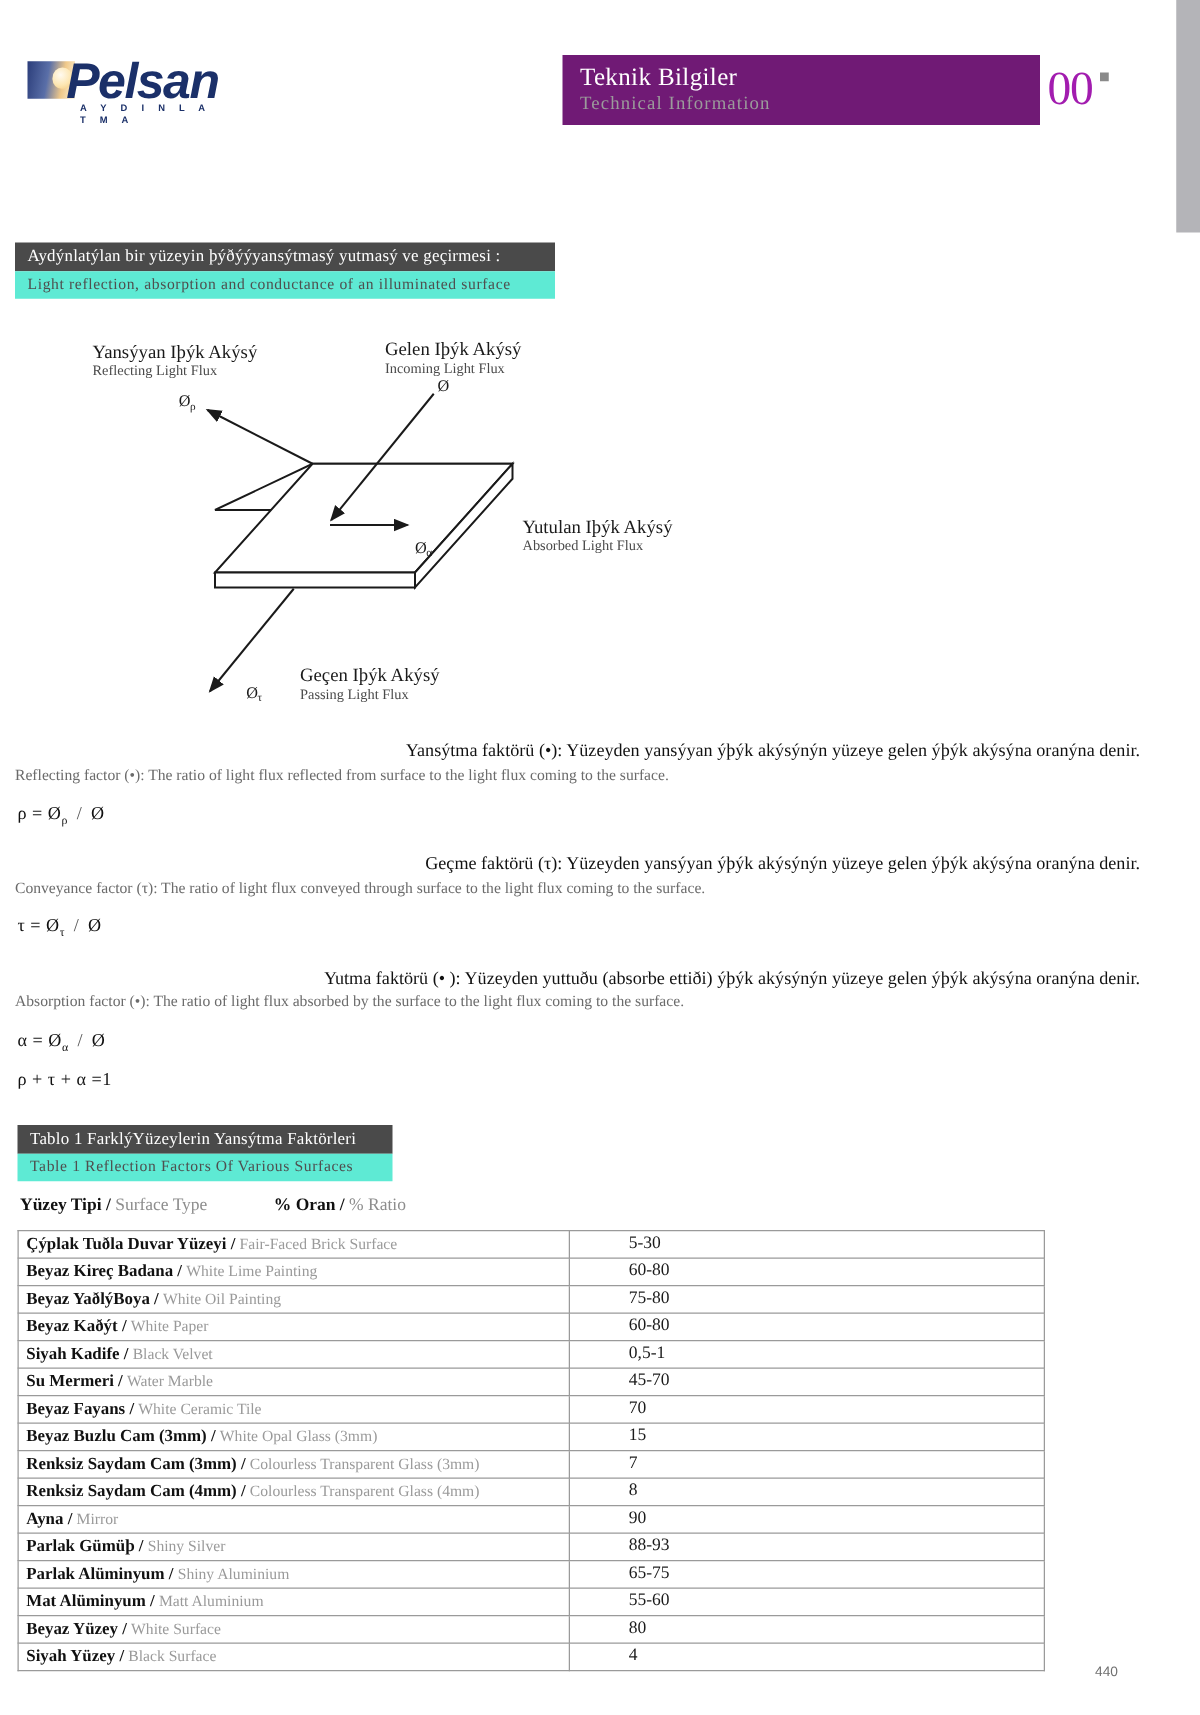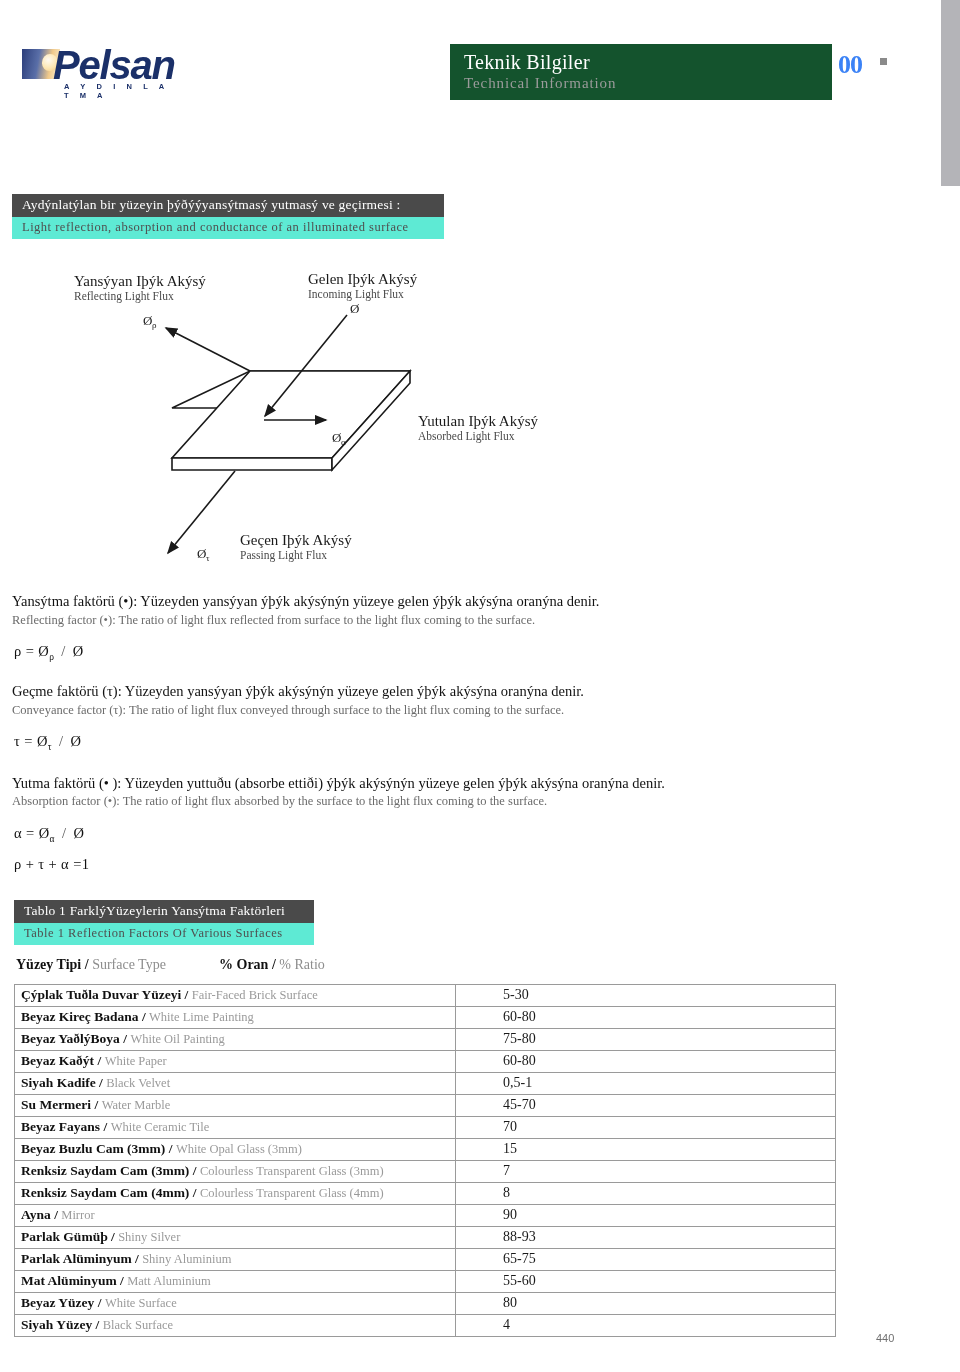--- a/index.html
+++ b/index.html
@@ -65,42 +65,42 @@
     color: #1b3069;
   }
 
   
   .title-box {
     position: absolute;
     left: 450px;
     top: 44px;
     width: 382px;
     height: 56px;
-    background: #14532d;
+    background: #701a75;
     padding: 7px 0 0 14px;
   }
   .title-tr {
     font-size: 20px;
     color: #ffffff;
     line-height: 1.15;
     letter-spacing: 0.3px;
   }
   .title-en {
     font-size: 15px;
     color: #9b9b9b;
     line-height: 1.25;
     letter-spacing: 0.9px;
   }
   .page-code {
     position: absolute;
     left: 838px;
     top: 52px;
-    font-size: 26px;
-    font-weight: bold;
-    color: #3b82f6;
+    font-size: 38px;
+    font-weight: normal;
+    color: #a21caf;
     letter-spacing: -1px;
     line-height: 1;
   }
   .page-code-sup {
     position: absolute;
     left: 880px;
     top: 58px;
     width: 7px;
     height: 7px;
     background: #8a8a8a;
@@ -159,20 +159,21 @@
   }
 
   
   .defs { position: absolute; left: 12px; top: 592px; width: 900px; }
   .def-block { margin-bottom: 16px; }
   .def-tr {
     font-size: 14.5px;
     color: #111111;
     line-height: 1.35;
     white-space: nowrap;
+    text-align: right;
   }
   .def-en {
     font-size: 12.5px;
     color: #6b6b6b;
     line-height: 1.4;
     white-space: nowrap;
   }
   .formula {
     font-size: 14.5px;
     color: #111111;

